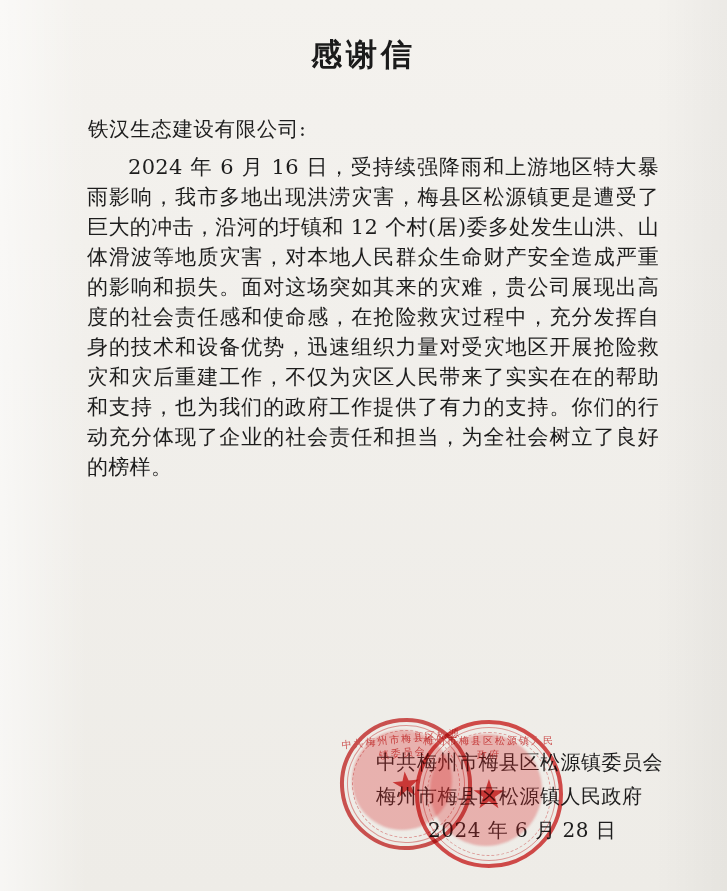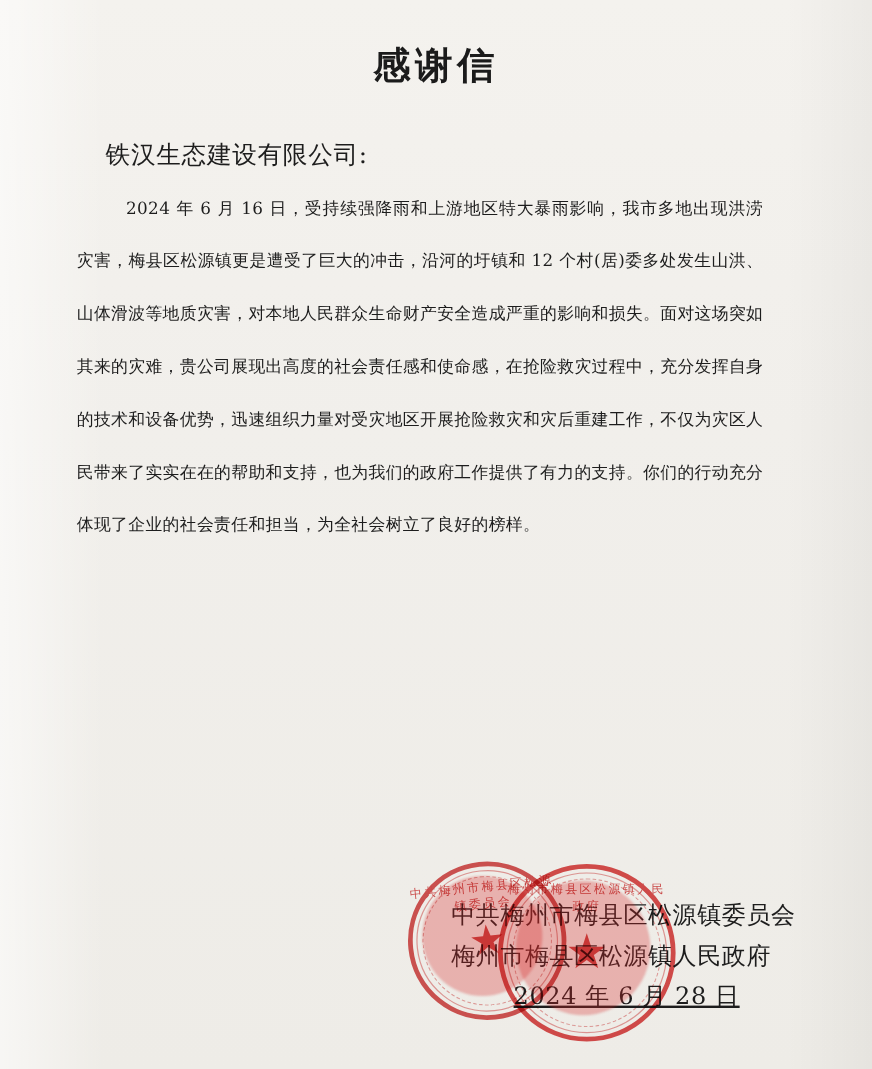--- a/index.html
+++ b/index.html
@@ -44,24 +44,24 @@
   .salutation {
     position: absolute;
     top: 115px;
     left: 88px;
     font-size: 20.5px;
     letter-spacing: 0.6px;
     color: #1d1d1d;
   }
   .body-block {
     position: absolute;
-    left: 64px;
+    left: 87px;
     width: 572px;
-    font-size: 14px;
-    line-height: 44px;
+    font-size: 21px;
+    line-height: 30px;
     color: #1d1d1d;
     text-align: justify;
     text-justify: inter-ideograph;
     letter-spacing: 0.3px;
   }
   #para1 { top: 152px; }
   #para2 { top: 558px; }
   .indent { display: inline-block; width: 41px; }
   .stamp-area {
     position: absolute;
@@ -75,21 +75,21 @@
     right: 64px;
     top: 45px;
     text-align: left;
     font-size: 20px;
     line-height: 34px;
     color: #1d1d1d;
     letter-spacing: 0.5px;
     z-index: 1;
   }
   .sig-line { white-space: nowrap; }
-  .sig-date { padding-left: 52px; text-decoration: underline; }
+  .sig-date { padding-left: 52px; }
   .stamp {
     position: absolute;
     border-radius: 50%;
     border: 4px solid #d02a2a;
     opacity: 0.82;
     z-index: 3;
     mix-blend-mode: multiply;
   }
   .stamp-1 {
     width: 124px;

